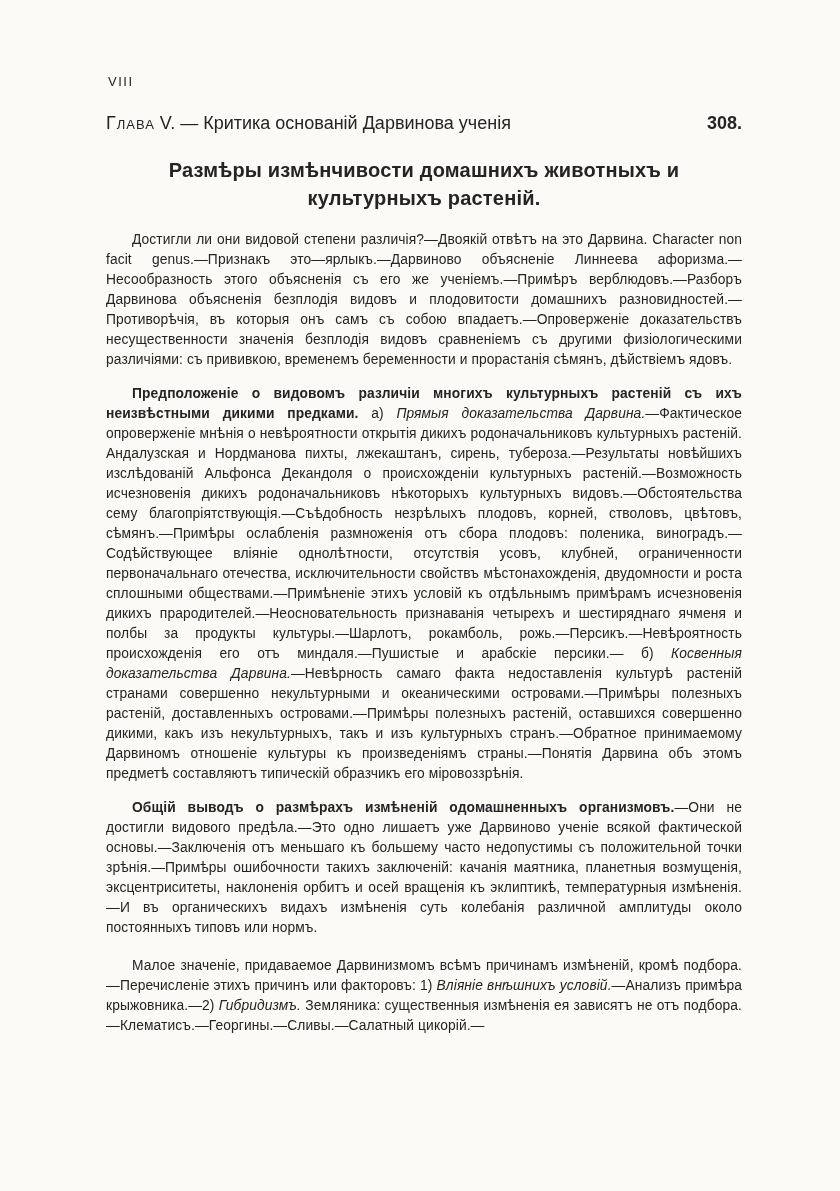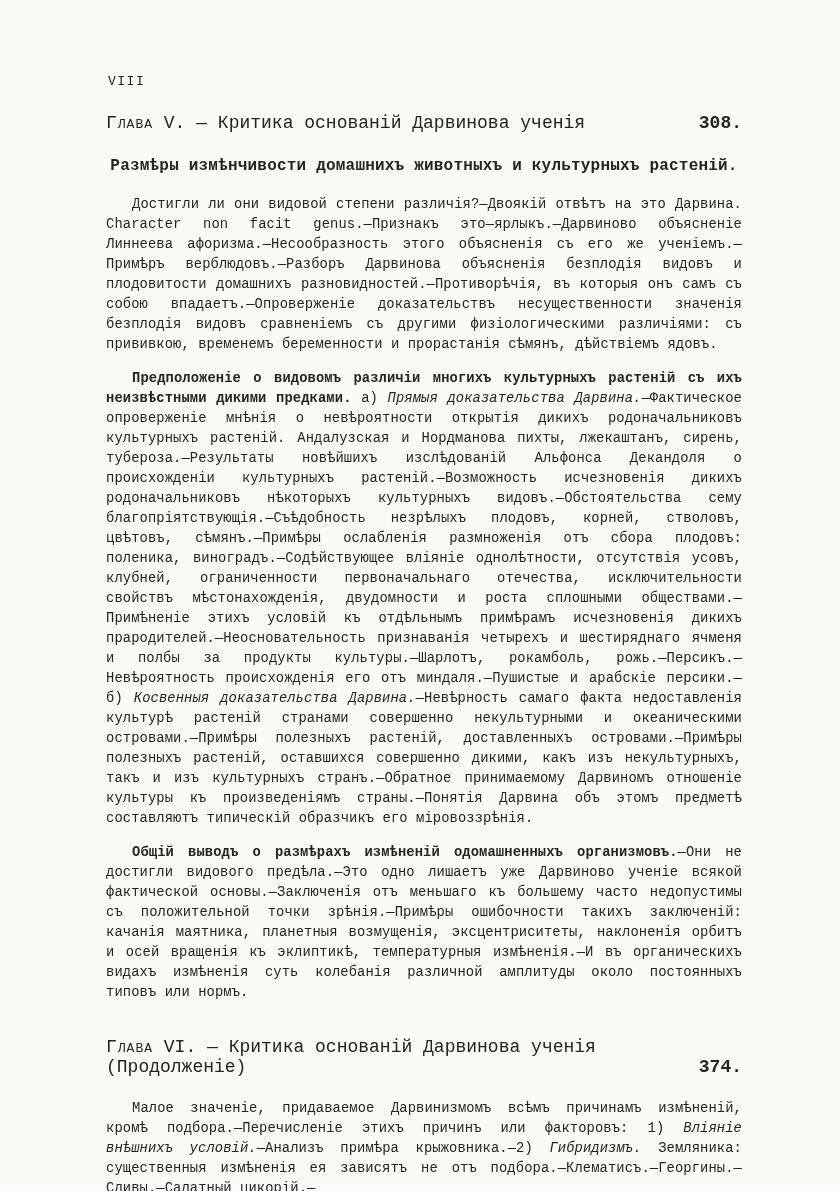--- a/index.html
+++ b/index.html
@@ -7,21 +7,21 @@
     padding: 0;
     background: #fbfaf7;
   }
   .page {
     position: relative;
     width: 840px;
     height: 1191px;
     box-sizing: border-box;
     background: #fbfaf7;
     color: #242424;
-    font-family: Liberation Mono, monospace;
+    font-family: Liberation Sans, sans-serif;
     padding: 74px 98px 24px 106px;
     overflow: hidden;
   }
   .folio {
     font-size: 13px;
     letter-spacing: 1.5px;
     margin: 0 0 24px 2px;
   }
   .chapter-line {
     display: flex;
@@ -34,21 +34,21 @@
   .chapter-line .page-ref {
     font-weight: 700;
     font-size: 18px;
     margin-left: 16px;
     white-space: nowrap;
   }
   .chapter-line.chapter6 {
     margin-top: 34px;
   }
   .section-title {
-    font-size: 16px;
+    font-size: 20px;
     font-weight: 700;
     text-align: center;
     line-height: 1.4;
     letter-spacing: 0.2px;
     margin: 0 0 18px 0;
   }
   .section-title .line { display: block; }
   .toc-para {
     font-size: 13.8px;
     line-height: 20px;
@@ -74,23 +74,19 @@
   </div>
 
   <h2 class="section-title">Размѣры измѣнчивости домашнихъ животныхъ и культурныхъ растеній.</h2>
 
   <p class="toc-para"><span>Достигли ли они видовой степени различія?—Двоякій отвѣтъ на это Дарвина. Character non facit genus.—Признакъ это—ярлыкъ.—Дарвиново объясненіе Линнеева афоризма.—Несообразность этого объясненія съ его же ученіемъ.—Примѣръ верблюдовъ.—Разборъ Дарвинова объясненія безплодія видовъ и плодовитости домашнихъ разновидностей.—Противорѣчія, въ которыя онъ самъ съ собою впадаетъ.—Опроверженіе доказательствъ несущественности значенія безплодія видовъ сравненіемъ съ другими физіологическими различіями: съ прививкою, временемъ беременности и прорастанія сѣмянъ, дѣйствіемъ ядовъ.</span></p>
 
   <p class="toc-para"><span class="run-b">Предположеніе о видовомъ различіи многихъ культурныхъ растеній съ ихъ неизвѣстными дикими предками.</span><span> а) </span><span class="run-i">Прямыя доказательства Дарвина.</span><span>—Фактическое опроверженіе мнѣнія о невѣроятности открытія дикихъ родоначальниковъ культурныхъ растеній. Андалузская и Нордманова пихты, лжекаштанъ, сирень, тубероза.—Результаты новѣйшихъ изслѣдованій Альфонса Декандоля о происхожденіи культурныхъ растеній.—Возможность исчезновенія дикихъ родоначальниковъ нѣкоторыхъ культурныхъ видовъ.—Обстоятельства сему благопріятствующія.—Съѣдобность незрѣлыхъ плодовъ, корней, стволовъ, цвѣтовъ, сѣмянъ.—Примѣры ослабленія размноженія отъ сбора плодовъ: поленика, виноградъ.—Содѣйствующее вліяніе однолѣтности, отсутствія усовъ, клубней, ограниченности первоначальнаго отечества, исключительности свойствъ мѣстонахожденія, двудомности и роста сплошными обществами.—Примѣненіе этихъ условій къ отдѣльнымъ примѣрамъ исчезновенія дикихъ прародителей.—Неосновательность признаванія четырехъ и шестиряднаго ячменя и полбы за продукты культуры.—Шарлотъ, рокамболь, рожь.—Персикъ.—Невѣроятность происхожденія его отъ миндаля.—Пушистые и арабскіе персики.— б) </span><span class="run-i">Косвенныя доказательства Дарвина.</span><span>—Невѣрность самаго факта недоставленія культурѣ растеній странами совершенно некультурными и океаническими островами.—Примѣры полезныхъ растеній, доставленныхъ островами.—Примѣры полезныхъ растеній, оставшихся совершенно дикими, какъ изъ некультурныхъ, такъ и изъ культурныхъ странъ.—Обратное принимаемому Дарвиномъ отношеніе культуры къ произведеніямъ страны.—Понятія Дарвина объ этомъ предметѣ составляютъ типическій образчикъ его міровоззрѣнія.</span></p>
 
   <p class="toc-para"><span class="run-b">Общій выводъ о размѣрахъ измѣненій одомашненныхъ организмовъ.</span><span>—Они не достигли видового предѣла.—Это одно лишаетъ уже Дарвиново ученіе всякой фактической основы.—Заключенія отъ меньшаго къ большему часто недопустимы съ положительной точки зрѣнія.—Примѣры ошибочности такихъ заключеній: качанія маятника, планетныя возмущенія, эксцентриситеты, наклоненія орбитъ и осей вращенія къ эклиптикѣ, температурныя измѣненія.—И въ органическихъ видахъ измѣненія суть колебанія различной амплитуды около постоянныхъ типовъ или нормъ.</span></p>
 
-  <div class="chapter-line chapter6">
-    <span class="chapter-title"><span class="run-sc">Глава</span><span> VI. — Критика основаній Дарвинова ученія (Продолженіе)</span></span>
-    <span class="page-ref">374.</span>
-  </div>
 
   <h2 class="section-title">
   </h2>
 
   <p class="toc-para"><span>Малое значеніе, придаваемое Дарвинизмомъ всѣмъ причинамъ измѣненій, кромѣ подбора.—Перечисленіе этихъ причинъ или факторовъ: 1) </span><span class="run-i">Вліяніе внѣшнихъ условій.</span><span>—Анализъ примѣра крыжовника.—2) </span><span class="run-i">Гибридизмъ.</span><span> Земляника: существенныя измѣненія ея зависятъ не отъ подбора.—Клематисъ.—Георгины.—Сливы.—Салатный цикорій.—</span></p>
 
 </div>
 
 </body></html>

